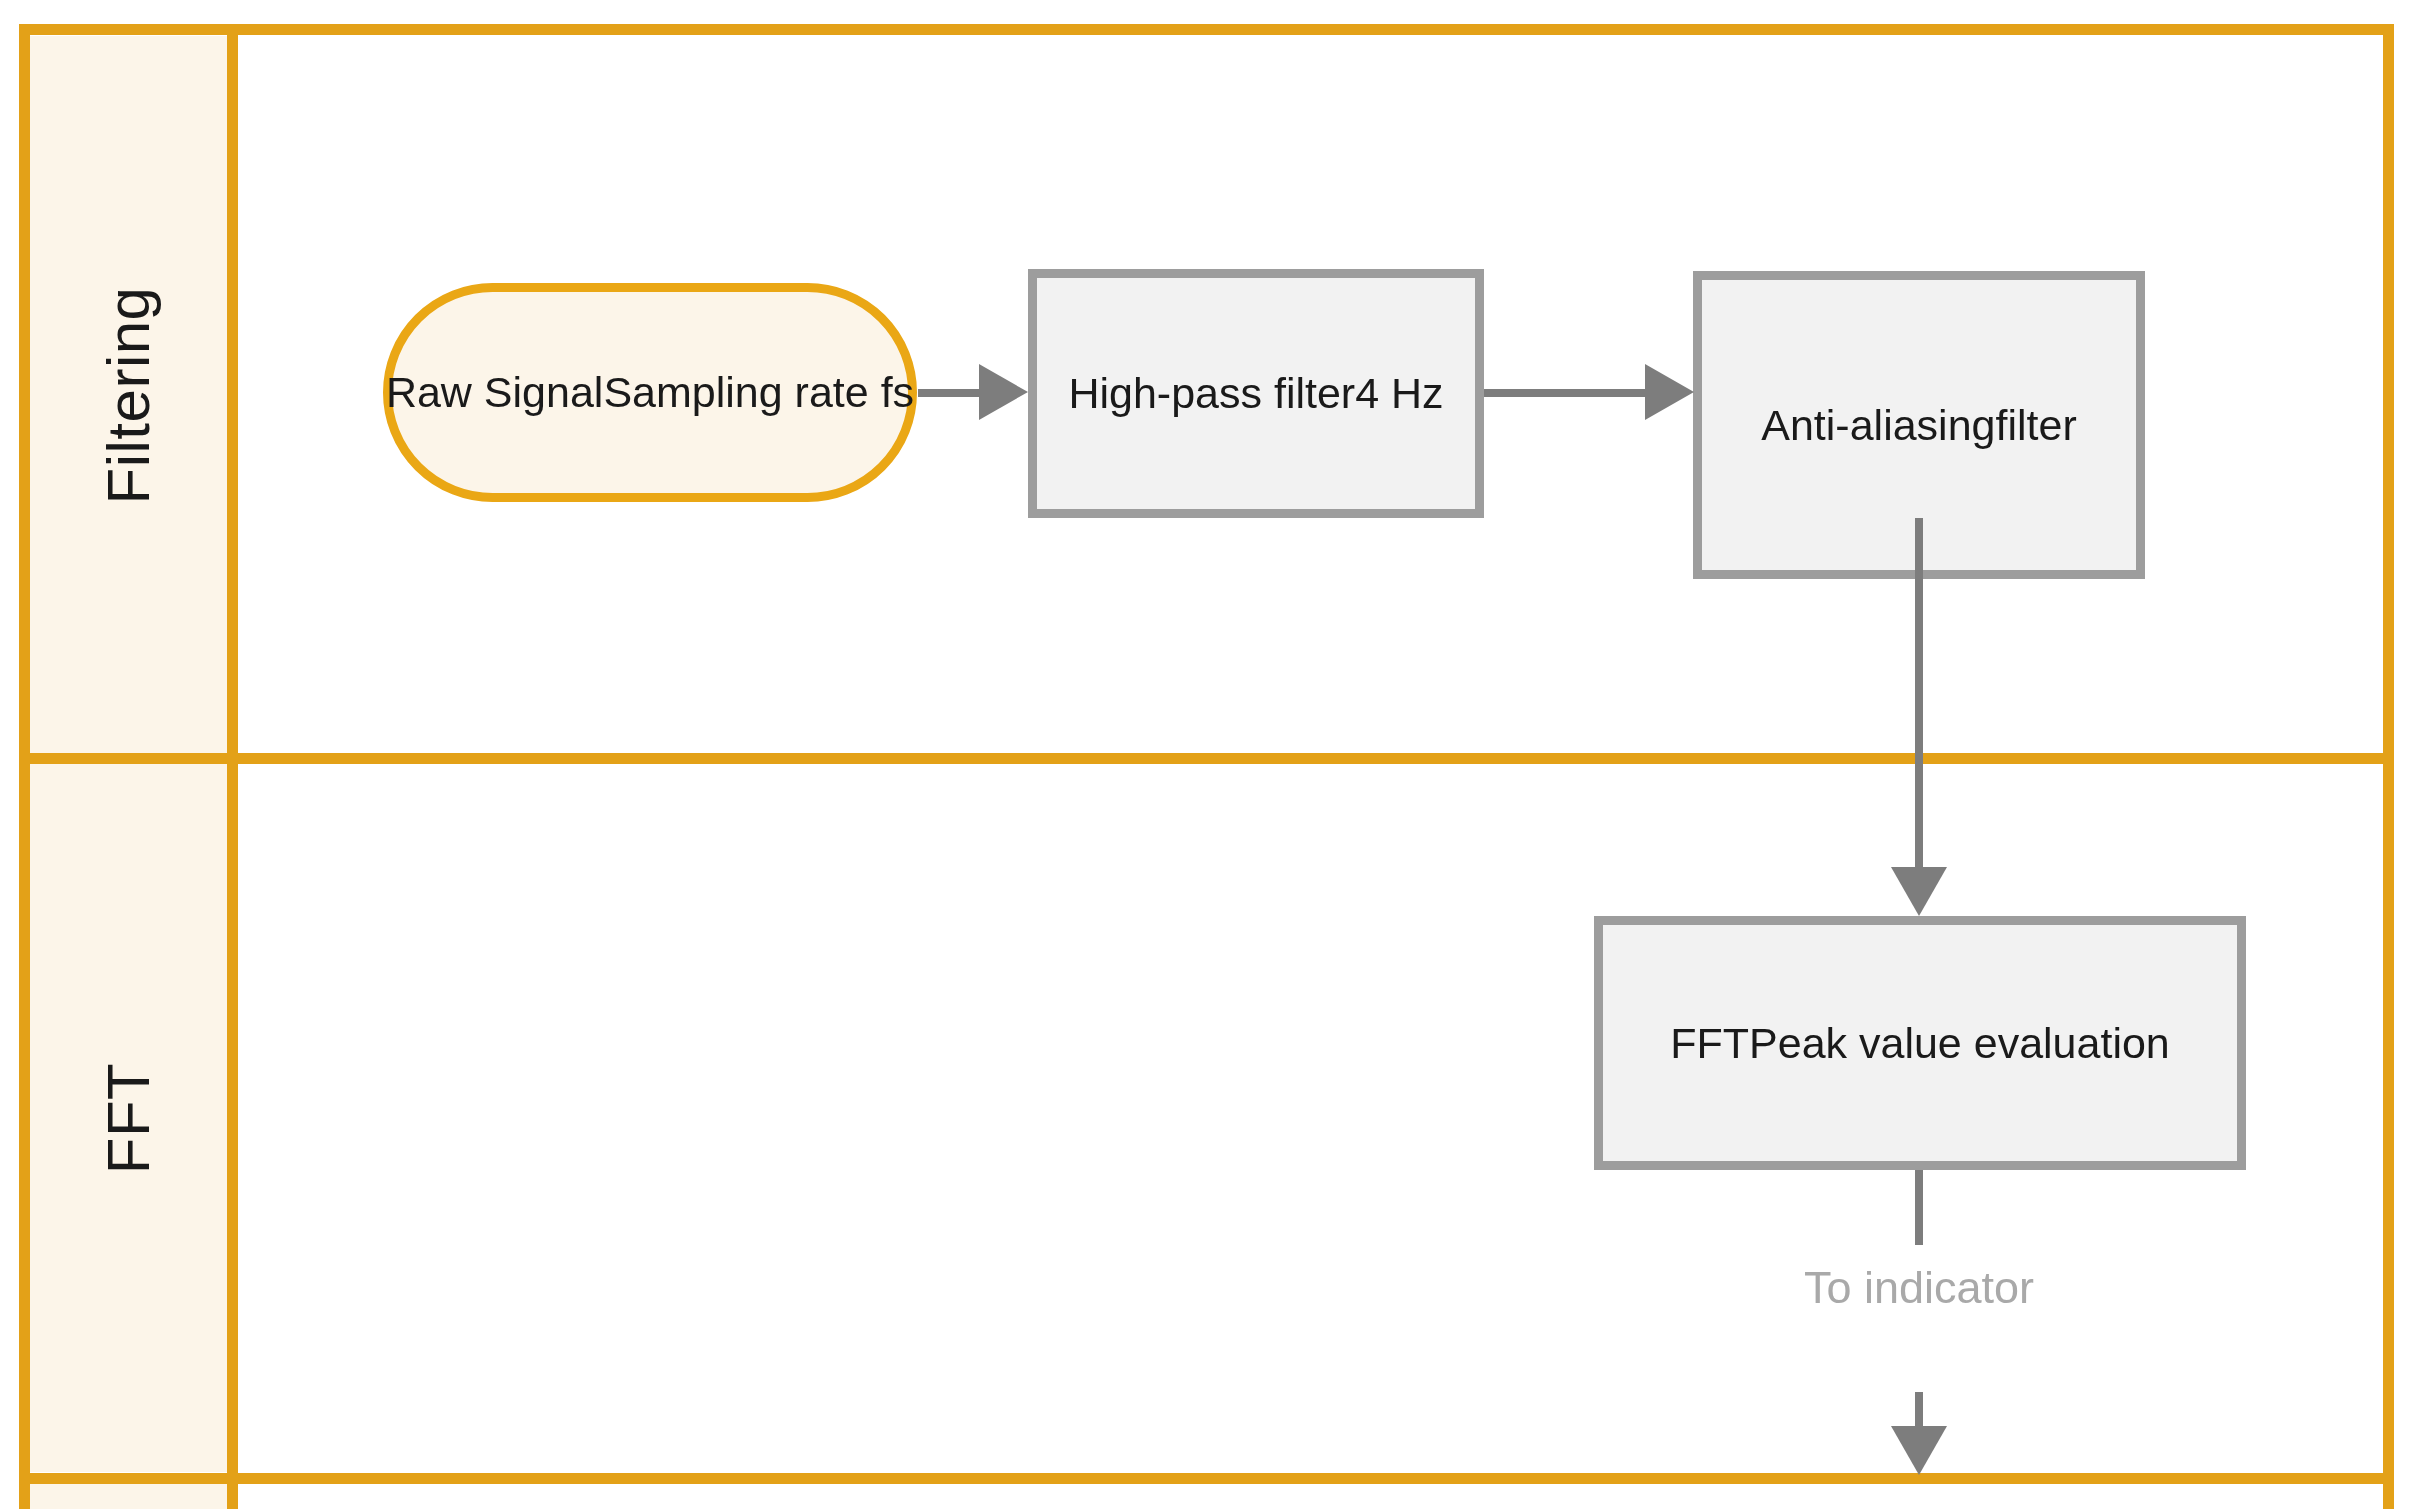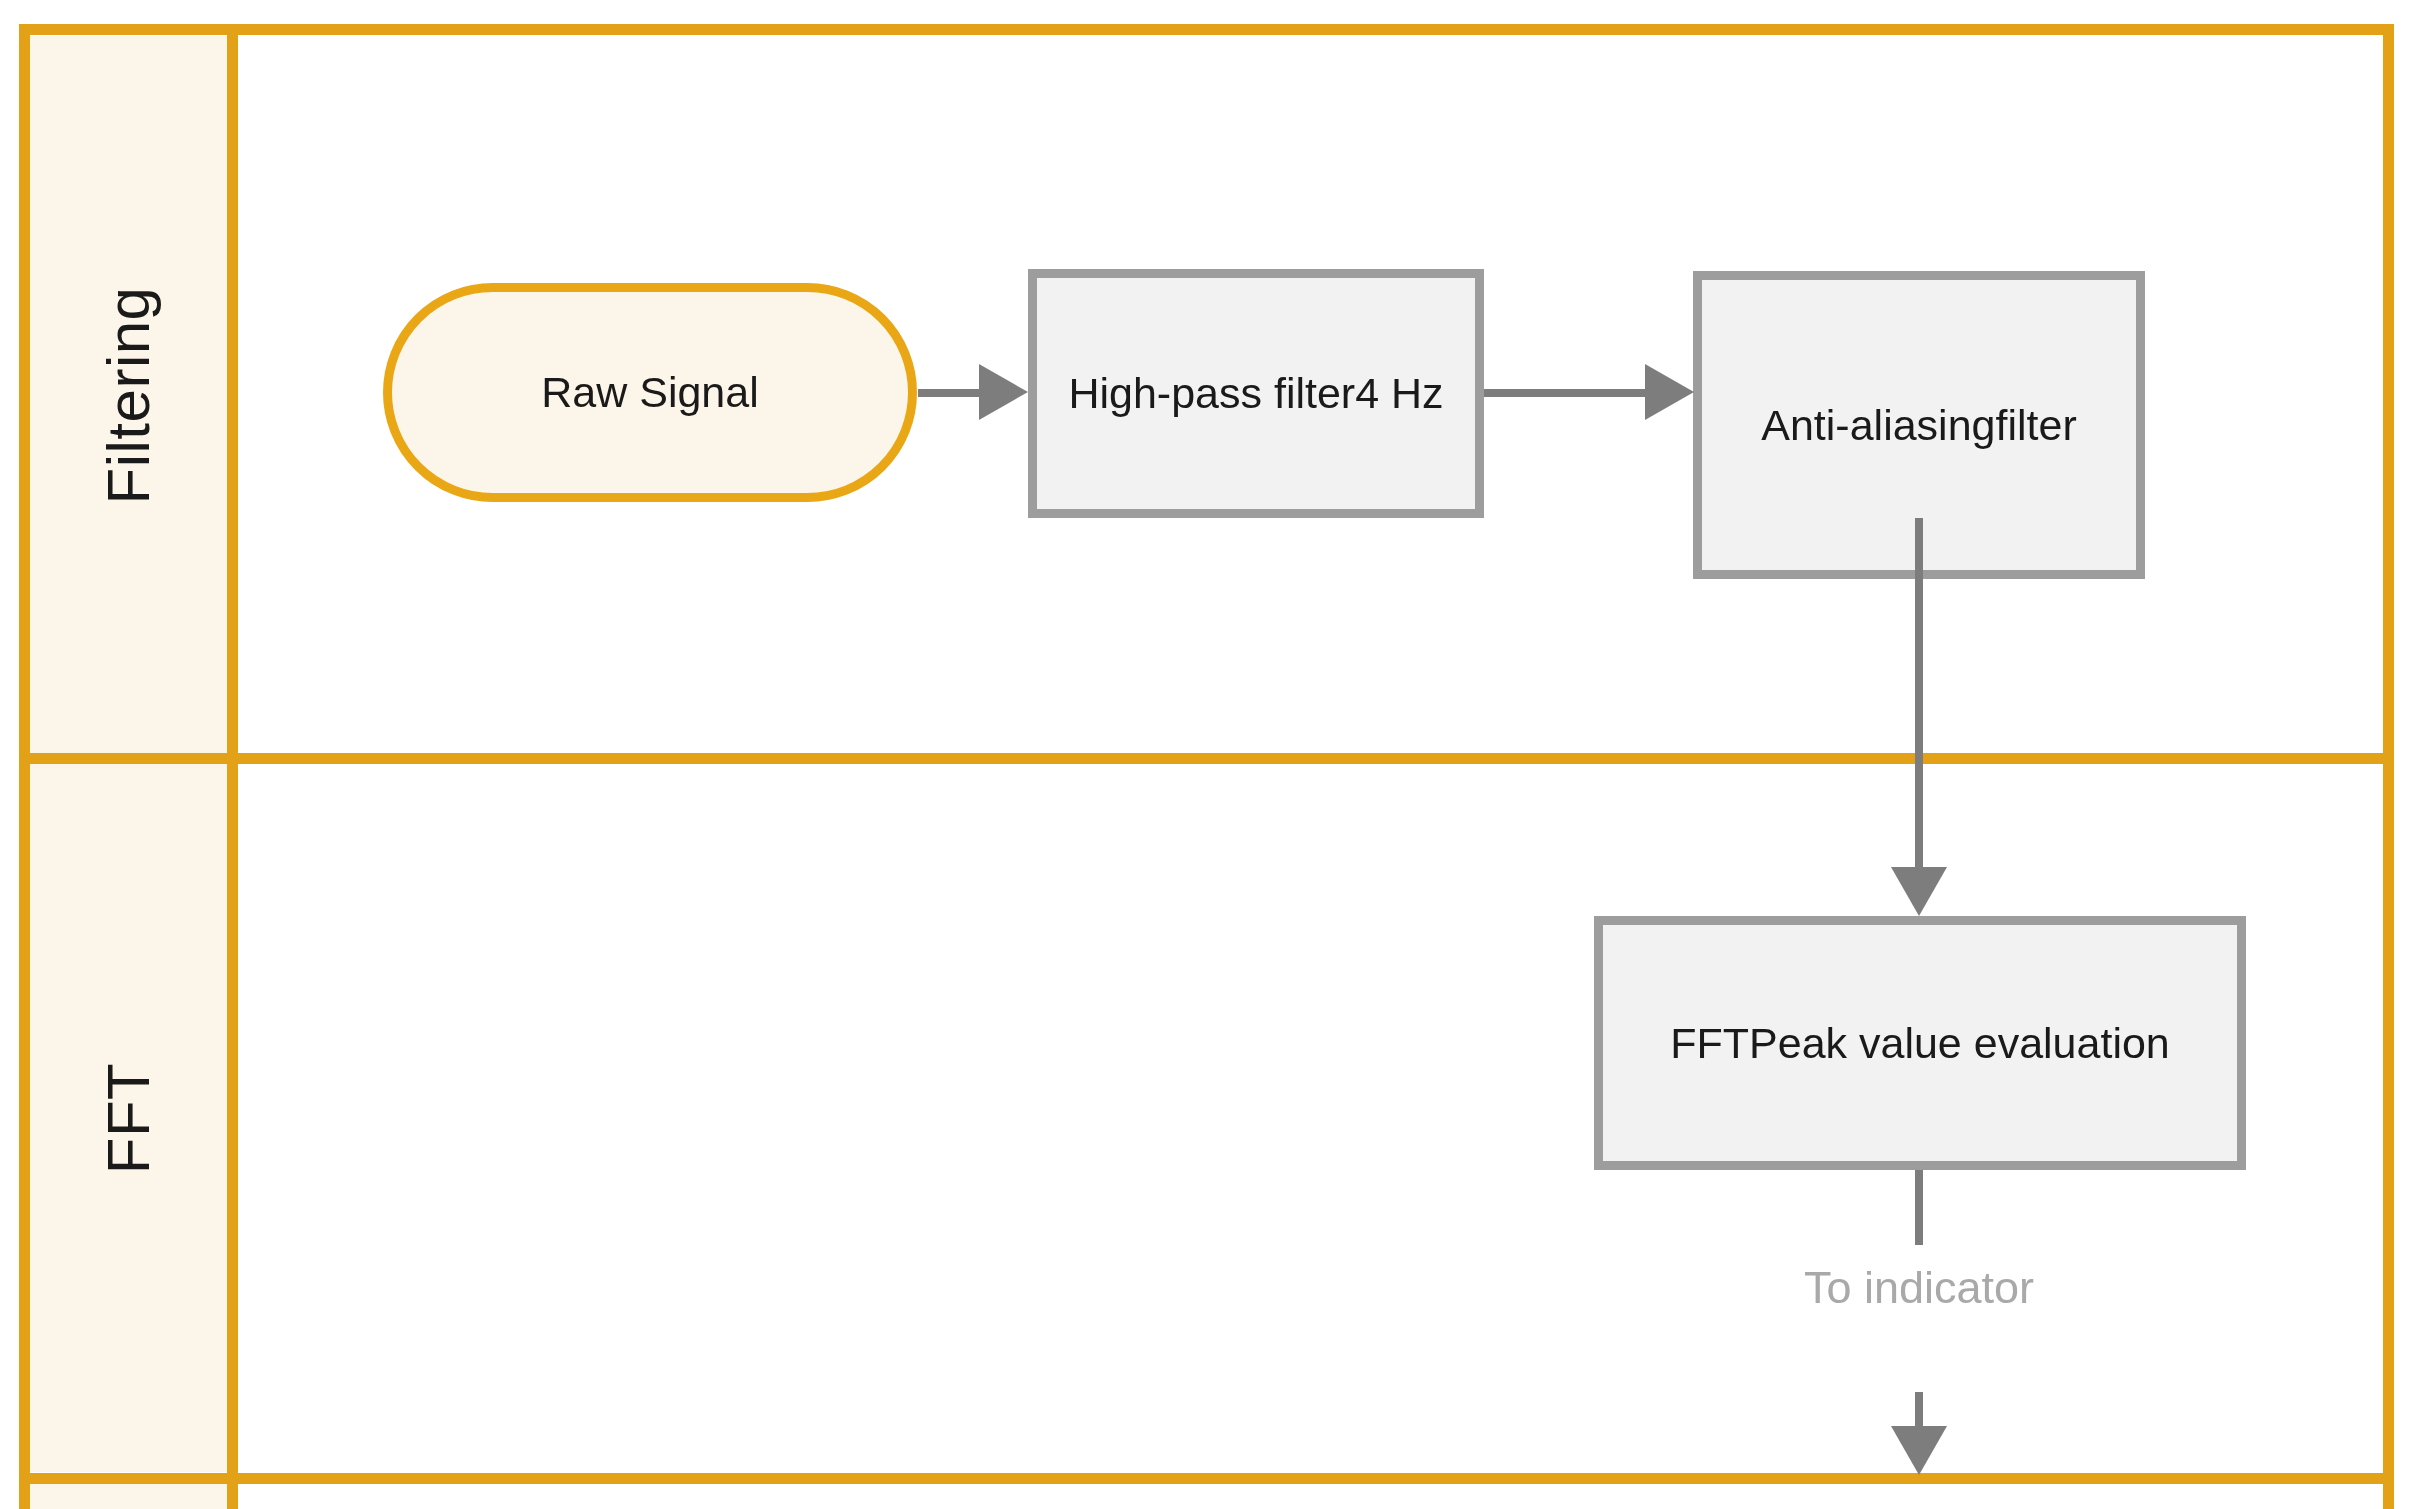--- a/index.html
+++ b/index.html
@@ -135,20 +135,21 @@
 
   <div class="gl gl-top"></div>
   <div class="gl gl-left"></div>
   <div class="gl gl-right"></div>
   <div class="gl gl-headdiv"></div>
   <div class="gl gl-lane1"></div>
   <div class="gl gl-lane2"></div>
 
   <div class="node stadium">
     <span>Raw Signal</span>
+    <span>Sampling rate fs</span>
   </div>
 
   <div class="node process highpass">
     <span>High-pass filter</span>
     <span>4 Hz</span>
   </div>
 
   <div class="node process antialias">
     <span>Anti-aliasing</span>
     <span>filter</span>

